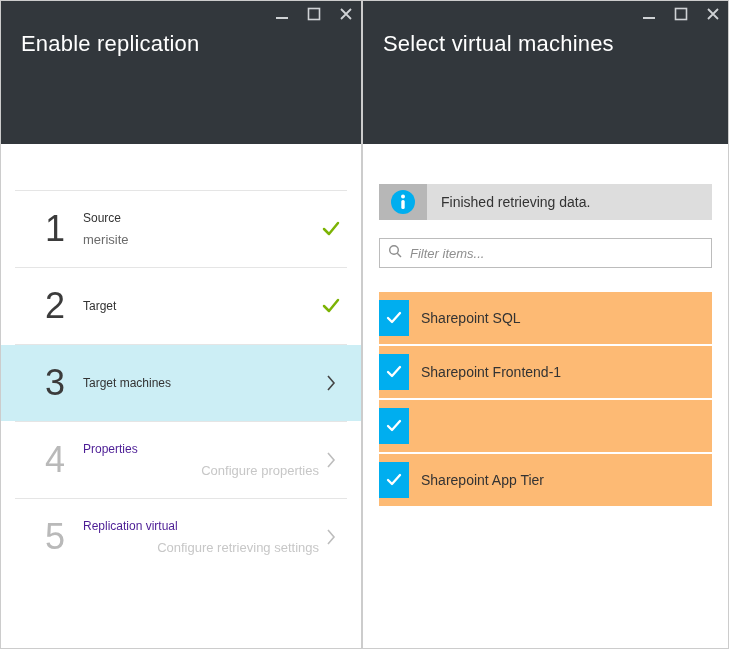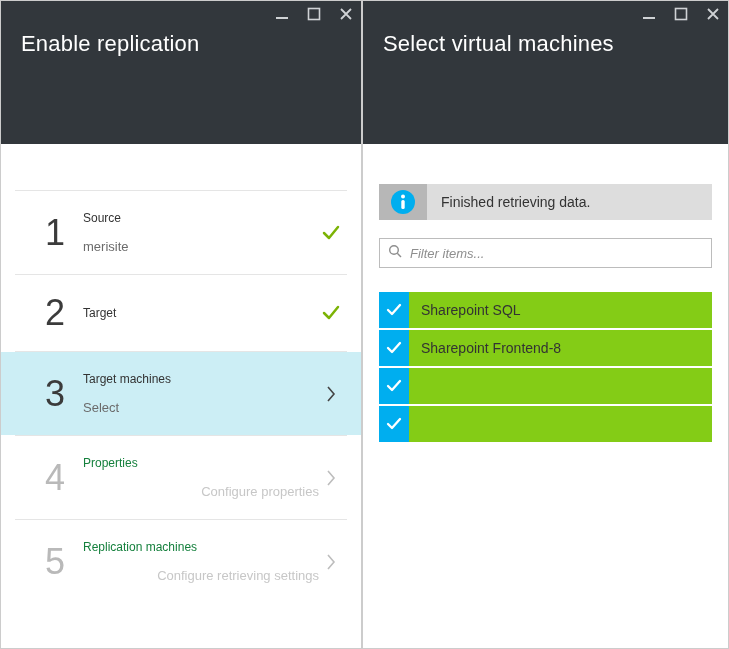--- a/index.html
+++ b/index.html
@@ -59,22 +59,22 @@
       font-weight: 300;
       width: 34px;
       text-align: left;
       margin-right: 4px;
       color: #3b3b3b;
       line-height: 1;
     }
     .step.disabled .step-num { color: #b9b9b9; }
     .step-text { flex: 1; }
     .step-title { font-size: 12px; color: #333; }
-    .step-sub   { font-size: 13px; color: #6b6b6b; margin-top: 14px; }
-    .step.disabled .step-title { color: #15803d; }
+    .step-sub   { font-size: 13px; color: #6b6b6b; margin-top: 7px; }
+    .step.disabled .step-title { color: #4c1d95; }
     .step.disabled .step-sub   { color: #c7c7c7; text-align: right; }
     .step-ind { width: 24px; display: flex; justify-content: center; align-items: center; }
     .step-ind svg { display: block; }
 
     
     .right-body { padding: 40px 16px 16px 16px; }
     .banner {
       display: flex;
       align-items: stretch;
       background: #dddddd;
@@ -108,22 +108,22 @@
     }
     .filter input {
       border: none; outline: none; flex: 1;
       font-size: 13px; font-style: italic; color: #555;
       margin-left: 8px;
     }
     .filter input::placeholder { color: #8e8e8e; }
 
     .vm-list { display: flex; flex-direction: column; gap: 2px; }
     .vm-row {
-      display: flex; align-items: center; height: 36px;
-      background: #84cc16;
+      display: flex; align-items: center; height: 52px;
+      background: #fdba74;
     }
     .vm-check {
       width: 30px; height: 36px;
       background: #00aeef;
       display: flex; align-items: center; justify-content: center;
     }
     .vm-label {
       flex: 1; padding-left: 12px; font-size: 14px; color: #333;
     }
   </style>
@@ -179,21 +179,20 @@
             <path d="M3 10 L8 15 L17 4" fill="none" stroke="#7cb305" stroke-width="2.5" stroke-linecap="round" stroke-linejoin="round"></path>
           </svg>
       </span>
     </div>
     <div class="divider"></div>
 
     <div class="step active">
       <span class="step-num">3</span>
       <div class="step-text">
         <div class="step-title">Target machines</div>
-        <div class="step-sub">Select</div>
       </div>
       <span class="step-ind">
         <svg width="12" height="18" viewBox="0 0 12 18">
             <path d="M3 2 L9 9 L3 16" fill="none" stroke="#444" stroke-width="1.6"></path>
           </svg>
       </span>
     </div>
     <div class="divider"></div>
 
     <div class="step disabled">
@@ -206,21 +205,21 @@
         <svg width="12" height="18" viewBox="0 0 12 18">
             <path d="M3 2 L9 9 L3 16" fill="none" stroke="#bdbdbd" stroke-width="1.6"></path>
           </svg>
       </span>
     </div>
     <div class="divider"></div>
 
     <div class="step disabled">
       <span class="step-num">5</span>
       <div class="step-text">
-        <div class="step-title">Replication machines</div>
+        <div class="step-title">Replication virtual</div>
         <div class="step-sub">Configure retrieving settings</div>
       </div>
       <span class="step-ind">
         <svg width="12" height="18" viewBox="0 0 12 18">
             <path d="M3 2 L9 9 L3 16" fill="none" stroke="#bdbdbd" stroke-width="1.6"></path>
           </svg>
       </span>
     </div>
   </div>
 </div>
@@ -277,31 +276,32 @@
             </svg>
         </span>
         <span class="vm-label">Sharepoint SQL</span>
       </div>
       <div class="vm-row">
         <span class="vm-check">
           <svg width="18" height="18" viewBox="0 0 18 18">
               <path d="M3 9 L7 13 L15 4" fill="none" stroke="#fff" stroke-width="2.3" stroke-linecap="round" stroke-linejoin="round"></path>
             </svg>
         </span>
-        <span class="vm-label">Sharepoint Frontend-8</span>
+        <span class="vm-label">Sharepoint Frontend-1</span>
       </div>
       <div class="vm-row">
         <span class="vm-check">
           <svg width="18" height="18" viewBox="0 0 18 18">
               <path d="M3 9 L7 13 L15 4" fill="none" stroke="#fff" stroke-width="2.3" stroke-linecap="round" stroke-linejoin="round"></path>
             </svg>
         </span>
       </div>
       <div class="vm-row">
         <span class="vm-check">
           <svg width="18" height="18" viewBox="0 0 18 18">
               <path d="M3 9 L7 13 L15 4" fill="none" stroke="#fff" stroke-width="2.3" stroke-linecap="round" stroke-linejoin="round"></path>
             </svg>
         </span>
+        <span class="vm-label">Sharepoint App Tier</span>
       </div>
     </div>
   </div>
 </div>
 
 </body></html>

